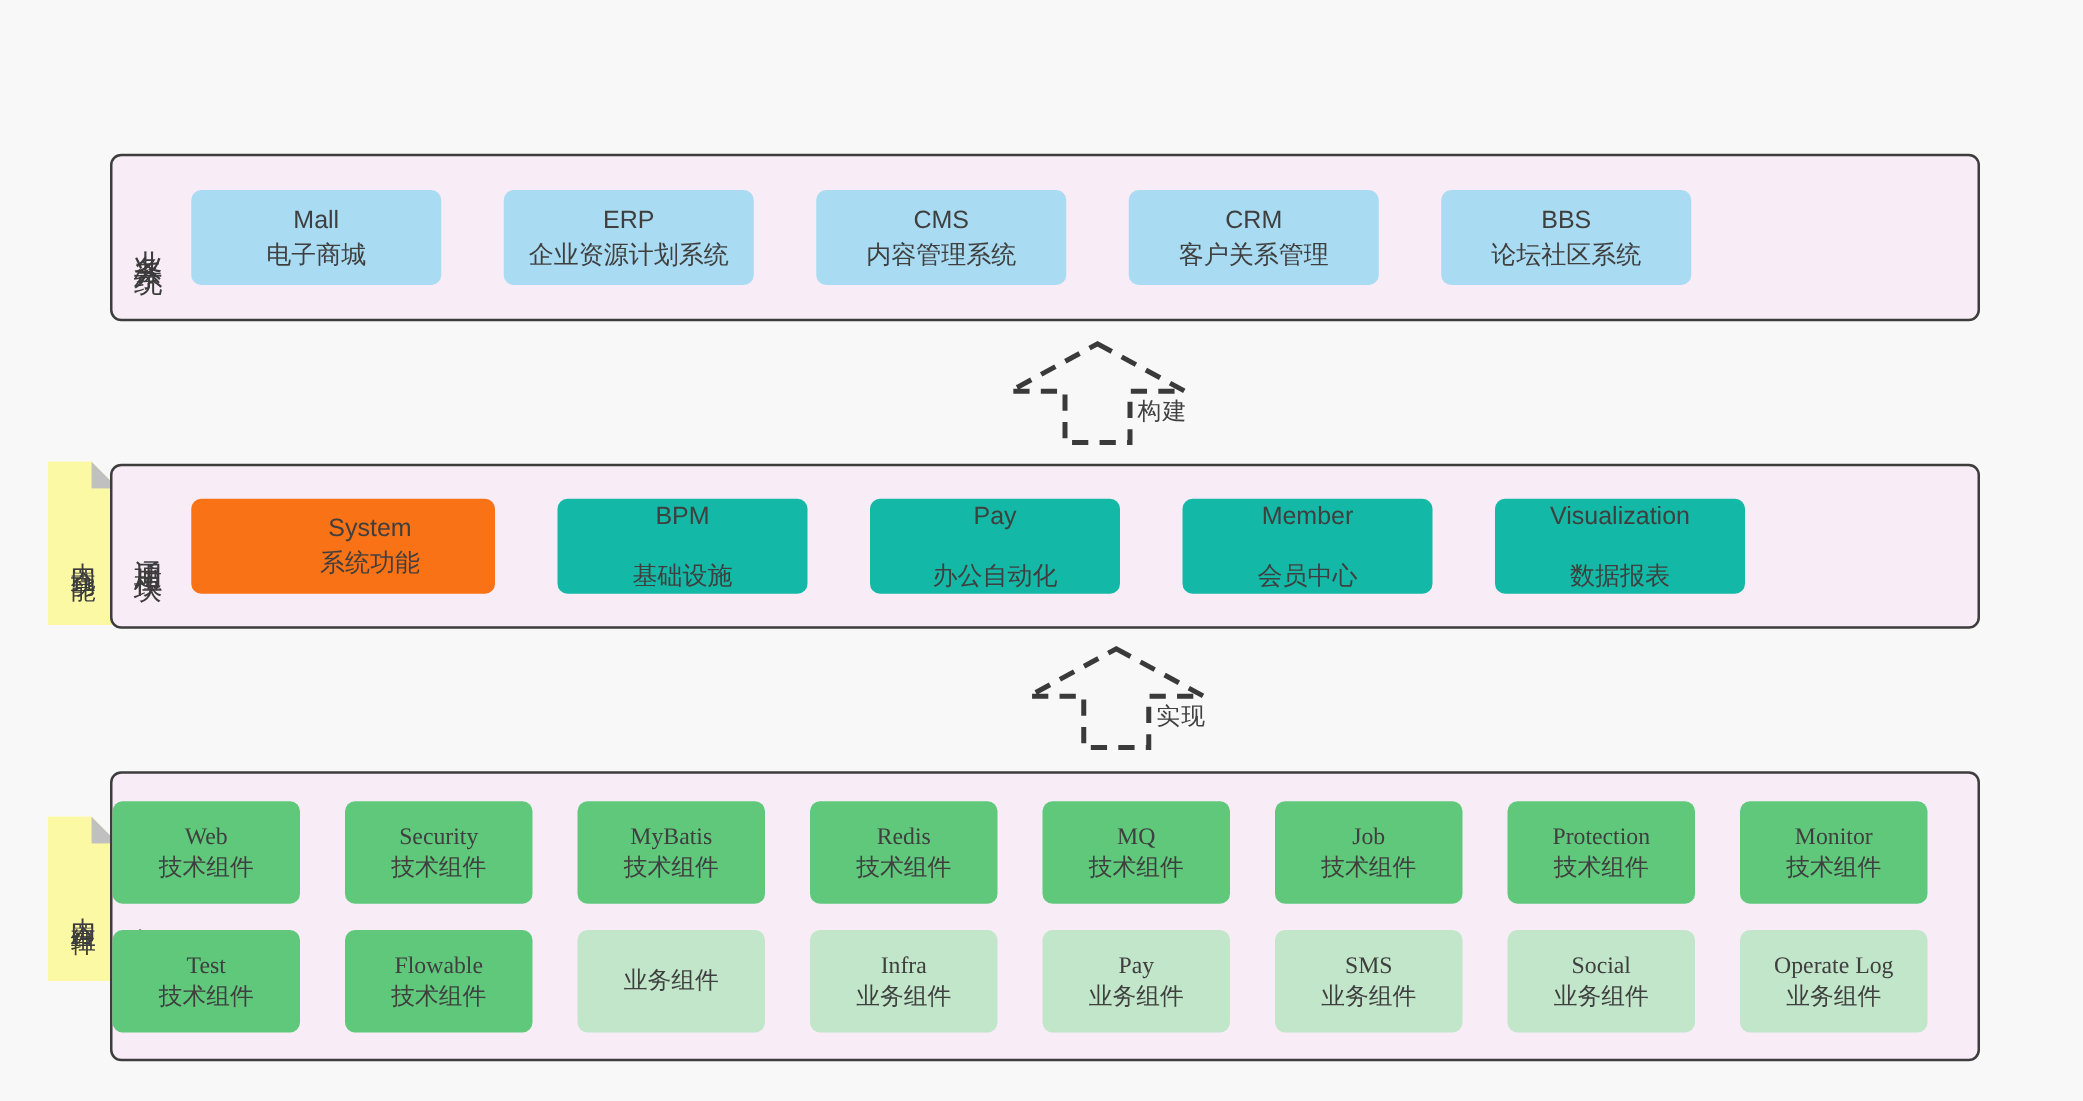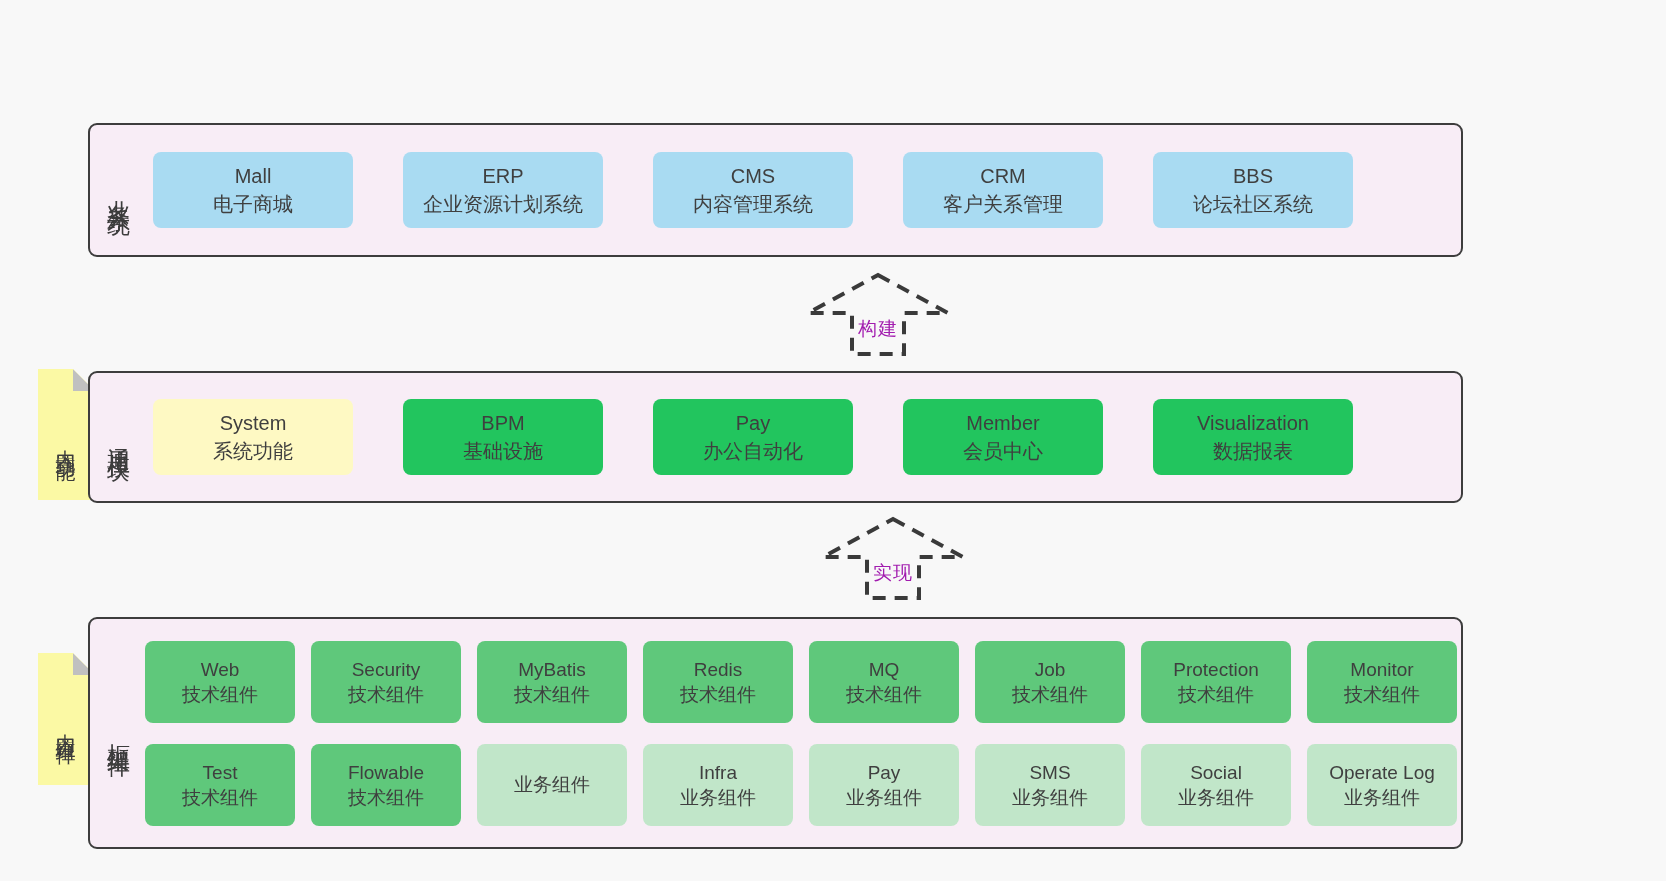--- a/index.html
+++ b/index.html
@@ -23,59 +23,59 @@
   #sticky-builtin-features{top:369px;height:131px;}
   #sticky-builtin-components{top:653px;height:132px;}
   .sticky-text{
     position:absolute;inset:0;display:flex;align-items:center;justify-content:center;
     writing-mode:vertical-rl;text-orientation:upright;
     font-size:20px;letter-spacing:4px;color:#3c3c3c;padding-top:14px;box-sizing:border-box;
   }
 
   
   .band{
-    position:absolute;left:88px;width:1375px;box-sizing:border-box;
+    position:absolute;left:88px;width:1496px;box-sizing:border-box;
     background:#f8edf6;border:2px solid #3d3d3d;border-radius:9px;z-index:1;
   }
   #band-business{top:123px;height:134px;}
   #band-common{top:371px;height:132px;}
   #band-framework{top:617px;height:232px;}
 
   .band-label{
     position:absolute;left:14px;top:50%;transform:translateY(-50%);
     writing-mode:vertical-rl;text-orientation:upright;
     font-size:23px;letter-spacing:4px;color:#3c3c3c;white-space:nowrap;
   }
 
   .rows{position:absolute;inset:0;display:flex;flex-direction:column;justify-content:center;gap:21px;}
   .row{display:flex;}
   #band-business .row,#band-common .row{padding-left:63px;gap:50px;}
-  #band-framework .row{padding-left:55px;gap:16px;}
+  #band-framework .row{gap:36px;font-family:Liberation Serif, serif;}
 
   .box{
     flex:none;border-radius:8px;display:flex;flex-direction:column;
     justify-content:center;align-items:center;text-align:center;color:#3f3f3f;
   }
   #band-business .box,#band-common .box{width:200px;height:76px;font-size:20px;line-height:28px;}
   #band-framework .box{width:150px;height:82px;font-size:19px;line-height:25px;}
   .box-name{white-space:normal;padding:0 6px;}
   .box.blue{background:#a9dbf2;}
-  .box.red{background:#fef9c3;}
-  .box.pink{background:#22c55e;}
+  .box.red{background:#f97316;padding-left:43px;}
+  .box.pink{background:#14b8a6;justify-content:space-between;}
   .box.green{background:#5fc87b;}
   .box.green-light{background:#c1e6c9;}
 
   
   .arrow{position:absolute;width:144px;height:84px;z-index:1;}
   #arrow-build{left:806px;top:272px;}
   #arrow-implement{left:821px;top:516px;}
   .arrow svg{position:absolute;inset:0;}
   .arrow-label{
-    position:absolute;top:44px;left:0;width:100%;text-align:center;
-    font-size:19px;color:#a21caf;letter-spacing:1px;
+    position:absolute;top:44px;left:0;width:100%;text-align:right;
+    font-size:19px;color:#404040;letter-spacing:1px;
   }
 </style>
 </head>
 <body>
 
 <div class="stage">
 
   <div class="sticky" id="sticky-builtin-features">
     <span class="sticky-text">内置功能</span>
   </div>

